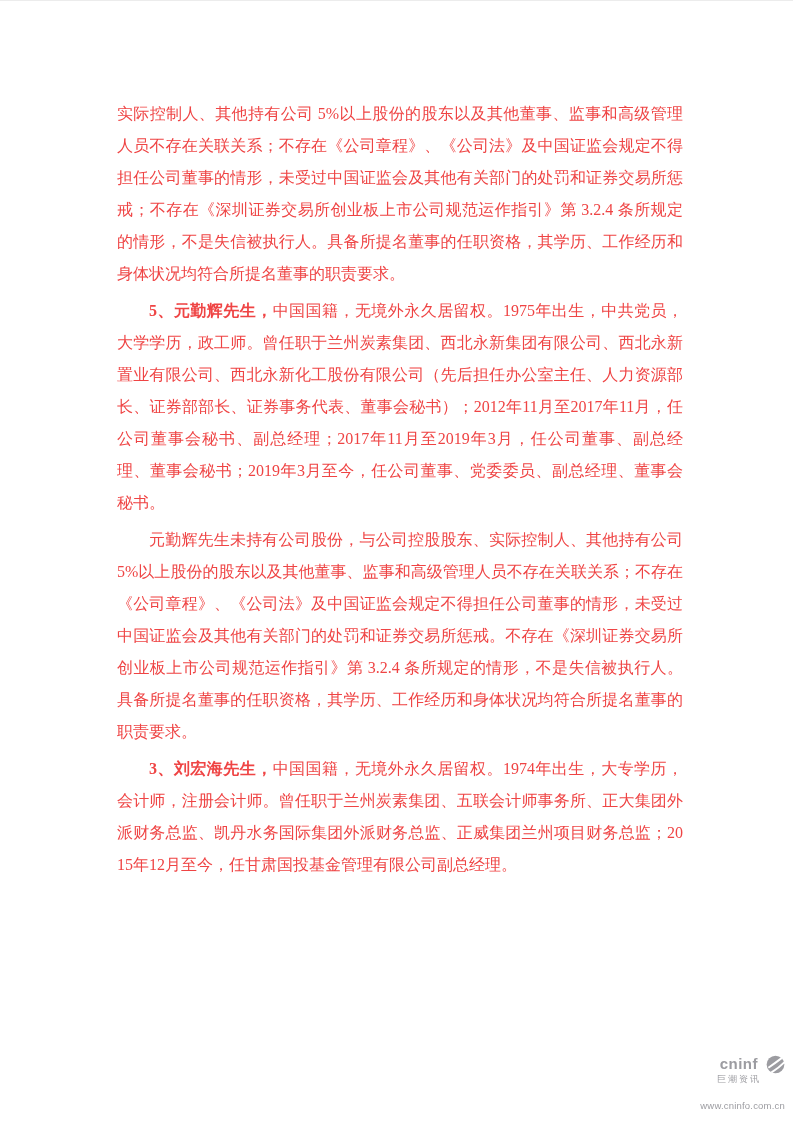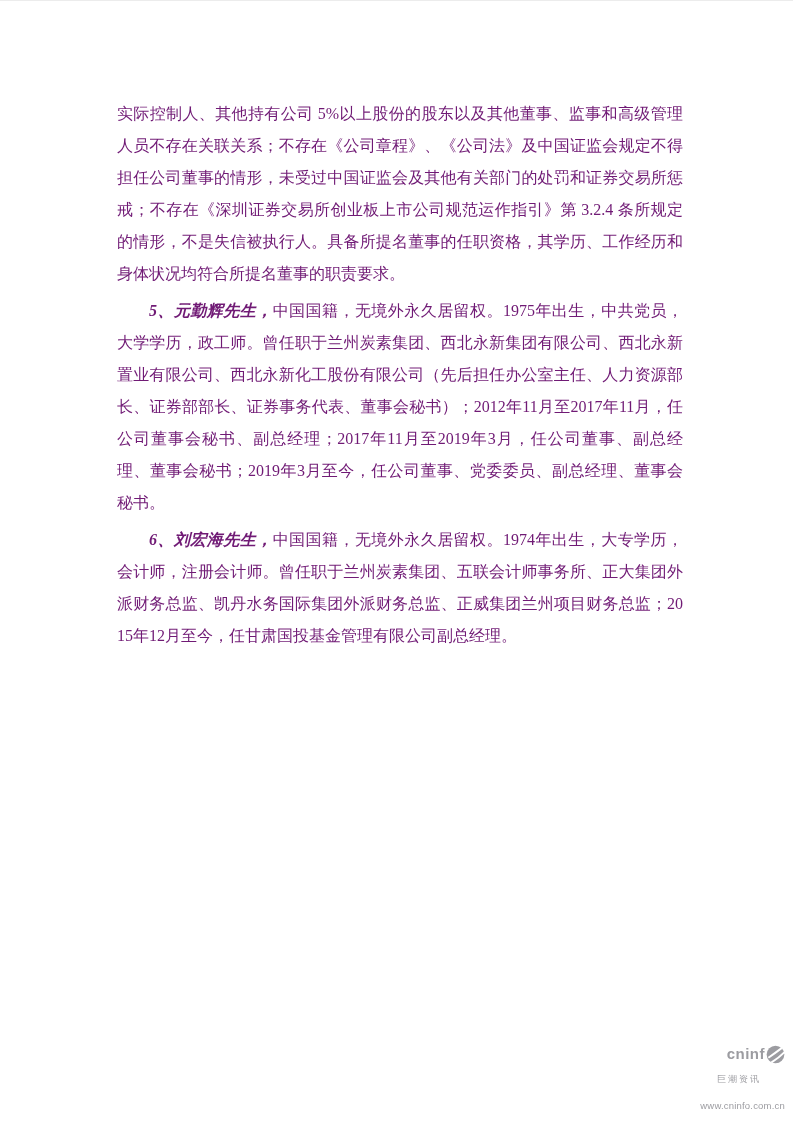--- a/index.html
+++ b/index.html
@@ -15,75 +15,76 @@
   .content {
     position: absolute;
     left: 117px;
     top: 97px;
     width: 566px;
   }
   .para {
     margin: 0 0 5px 0;
     font-size: 16px;
     line-height: 32px;
-    color: #701a75;
+    color: #ef4444;
     text-align: justify;
     text-align-last: left;
     text-indent: 2em;
     word-break: break-all;
   }
   .para.continuation { text-indent: 0; }
-  .lead { font-weight: bold; font-style: italic; }
+  .lead { font-weight: bold; }
   .watermark {
     position: absolute;
     right: 8px;
     bottom: 12px;
     color: #9c9ca1;
     text-align: right;
     line-height: 1.1;
   }
   .brand-row {
     display: flex;
     align-items: center;
     justify-content: flex-end;
-    gap: 1px;
+    gap: 8px;
   }
   .brand {
     font-family: "Liberation Sans", sans-serif;
     font-size: 15px;
     font-weight: bold;
     letter-spacing: 0.5px;
   }
   .swirl { display: block; }
   .brand-cn {
     font-size: 9px;
     letter-spacing: 2px;
     padding-right: 24px;
-    margin-top: 11px;
+    margin-top: 1px;
   }
   .website {
     font-family: "Liberation Sans", sans-serif;
     font-size: 9.5px;
     margin-top: 16px;
     letter-spacing: 0.2px;
   }
 </style>
 </head>
 <body>
 
 <div class="page">
 
   <div class="content">
 
     <p class="para continuation"><span class="lead"></span><span>实际控制人、其他持有公司 5%以上股份的股东以及其他董事、监事和高级管理人员不存在关联关系；不存在《公司章程》、《公司法》及中国证监会规定不得担任公司董事的情形，未受过中国证监会及其他有关部门的处罚和证券交易所惩戒；不存在《深圳证券交易所创业板上市公司规范运作指引》第 3.2.4 条所规定的情形，不是失信被执行人。具备所提名董事的任职资格，其学历、工作经历和身体状况均符合所提名董事的职责要求。</span></p>
 
     <p class="para"><span class="lead">5、元勤辉先生，</span><span>中国国籍，无境外永久居留权。1975年出生，中共党员，大学学历，政工师。曾任职于兰州炭素集团、西北永新集团有限公司、西北永新置业有限公司、西北永新化工股份有限公司（先后担任办公室主任、人力资源部长、证券部部长、证券事务代表、董事会秘书）；2012年11月至2017年11月，任公司董事会秘书、副总经理；2017年11月至2019年3月，任公司董事、副总经理、董事会秘书；2019年3月至今，任公司董事、党委委员、副总经理、董事会秘书。</span></p>
 
+    <p class="para"><span class="lead"></span><span>元勤辉先生未持有公司股份，与公司控股股东、实际控制人、其他持有公司 5%以上股份的股东以及其他董事、监事和高级管理人员不存在关联关系；不存在《公司章程》、《公司法》及中国证监会规定不得担任公司董事的情形，未受过中国证监会及其他有关部门的处罚和证券交易所惩戒。不存在《深圳证券交易所创业板上市公司规范运作指引》第 3.2.4 条所规定的情形，不是失信被执行人。具备所提名董事的任职资格，其学历、工作经历和身体状况均符合所提名董事的职责要求。</span></p>
 
-    <p class="para"><span class="lead">6、刘宏海先生，</span><span>中国国籍，无境外永久居留权。1974年出生，大专学历，会计师，注册会计师。曾任职于兰州炭素集团、五联会计师事务所、正大集团外派财务总监、凯丹水务国际集团外派财务总监、正威集团兰州项目财务总监；2015年12月至今，任甘肃国投基金管理有限公司副总经理。</span></p>
+    <p class="para"><span class="lead">3、刘宏海先生，</span><span>中国国籍，无境外永久居留权。1974年出生，大专学历，会计师，注册会计师。曾任职于兰州炭素集团、五联会计师事务所、正大集团外派财务总监、凯丹水务国际集团外派财务总监、正威集团兰州项目财务总监；2015年12月至今，任甘肃国投基金管理有限公司副总经理。</span></p>
 
 
   </div>
 
   <div class="watermark">
     <div class="brand-row">
       <span class="brand">cninf</span>
       <svg class="swirl" width="19" height="19" viewBox="0 0 20 20" aria-hidden="true">
         <circle cx="10" cy="10" r="9.3" fill="#9c9ca1"></circle>
         <path d="M2.5 13.5 Q9.5 8.5 17.5 2.5" stroke="#ffffff" stroke-width="2" fill="none"></path>

